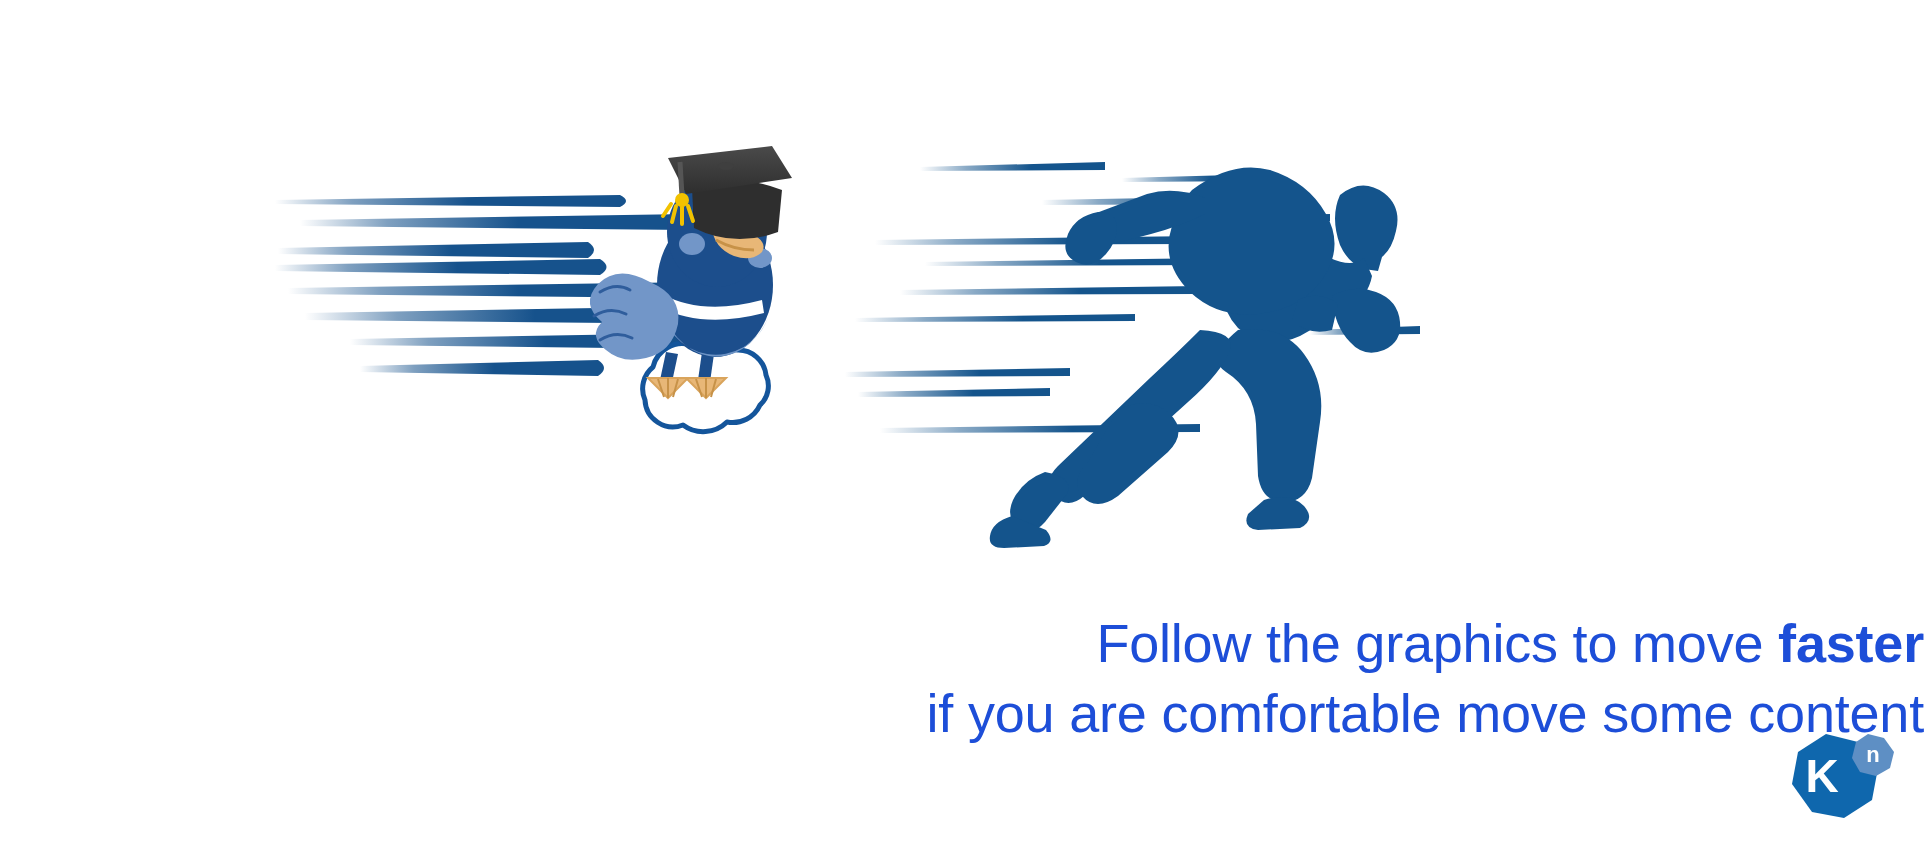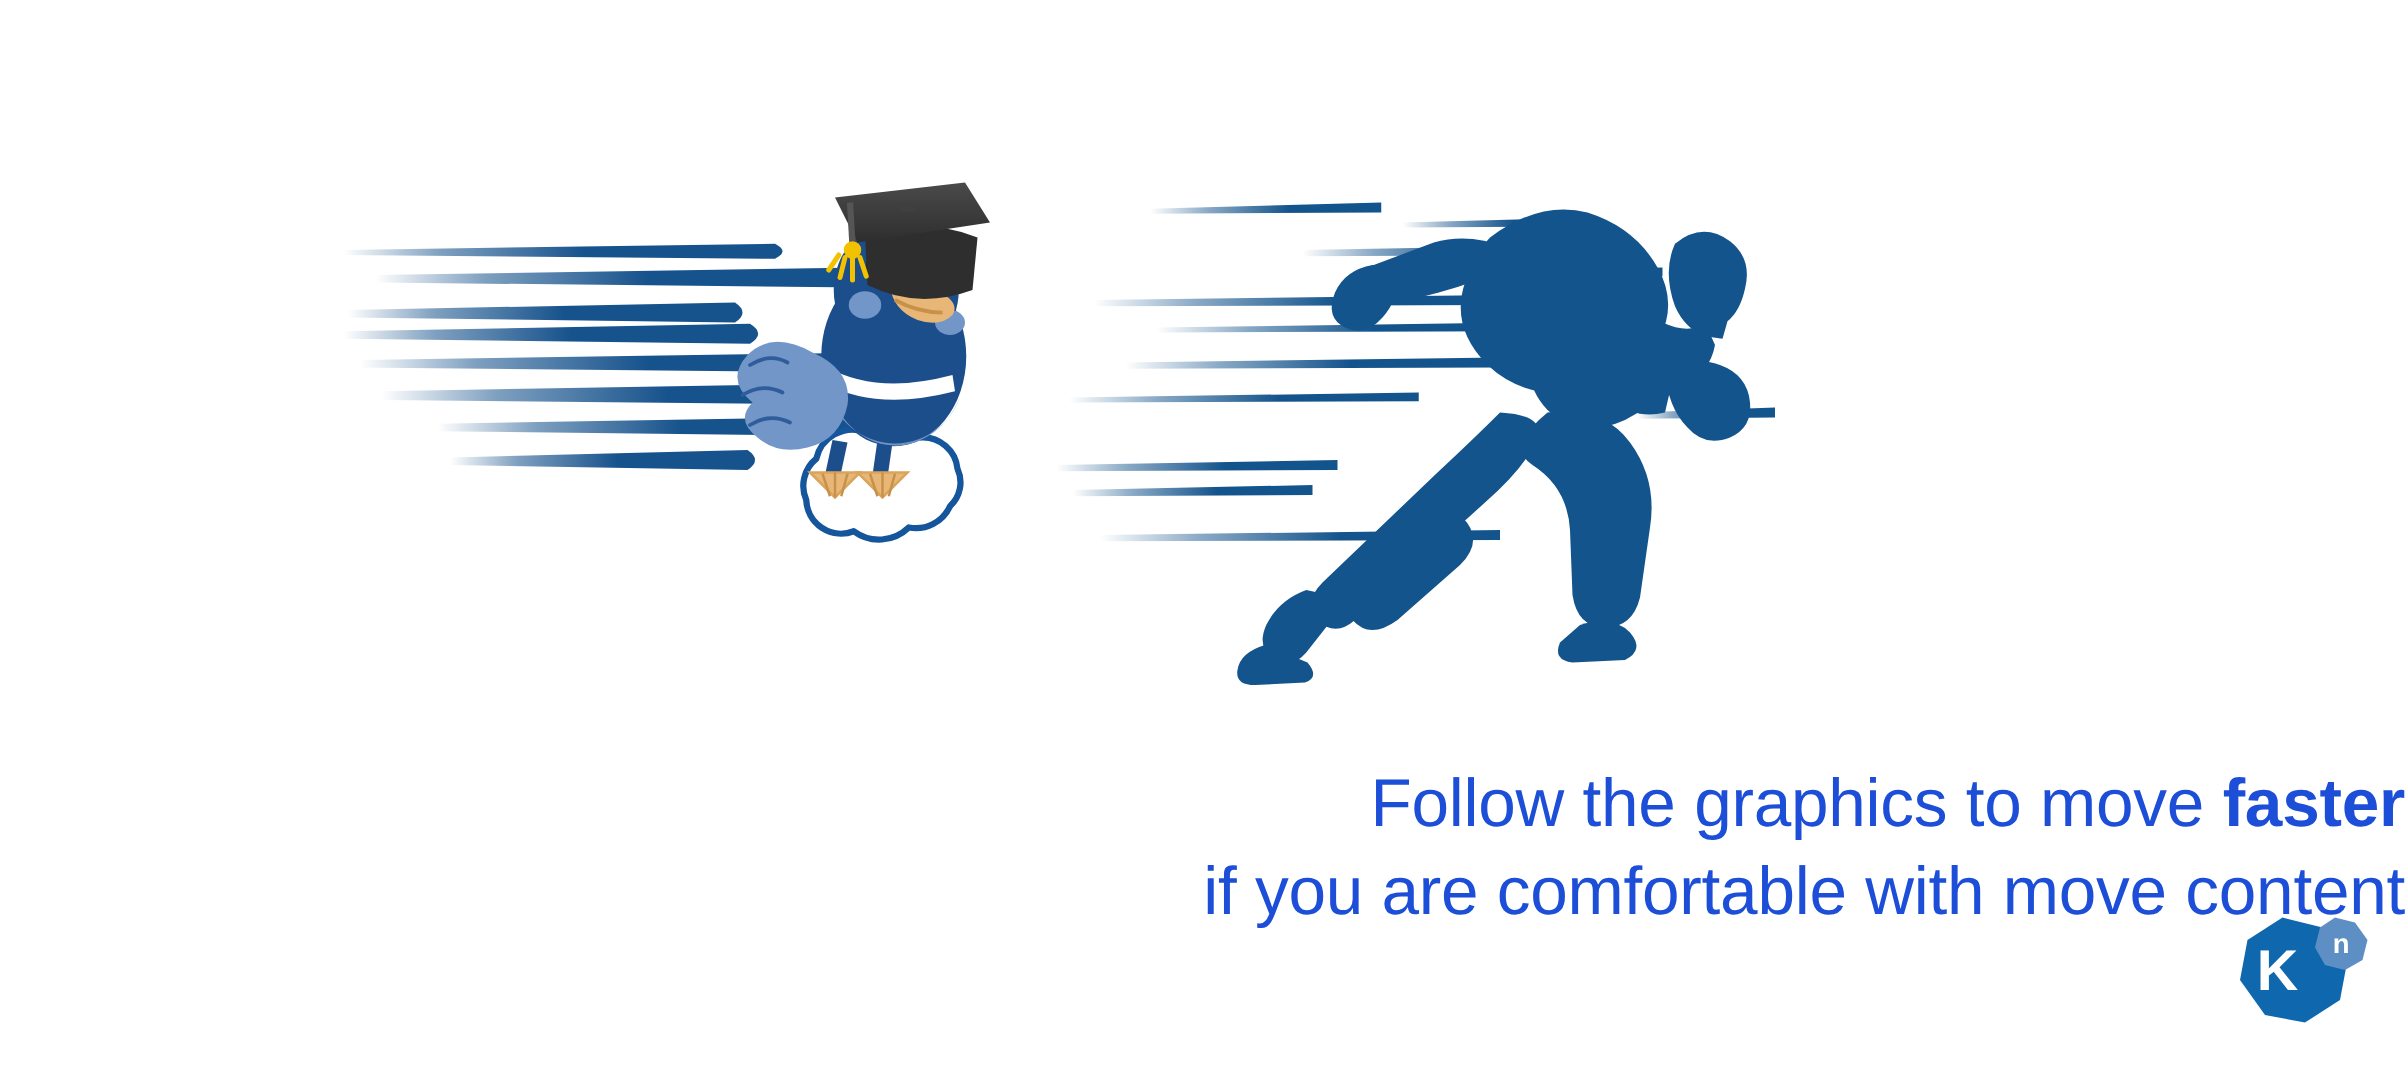--- a/index.html
+++ b/index.html
@@ -269,21 +269,21 @@
         <path d="M 1118 410 q 30 -16 52 4 q 18 18 -2 38 l -50 44 q -22 16 -36 0 q -12 -16 6 -34 Z"></path>
 
         <path d="M 1045 472 q -22 8 -32 28 q -8 18 6 28 q 14 8 26 -6 l 22 -28 q 8 -16 -22 -22 Z"></path>
         <path d="M 1012 516 q -20 6 -22 20 q -2 12 14 12 l 40 -2 q 12 -4 2 -16 Z"></path>
       </g>
     </svg>
   </div>
 
   <div id="caption">
     <span class="caption-line caption-line-1"><span>Follow the graphics to move </span><span class="caption-strong">faster</span></span>
-    <span class="caption-line caption-line-2">if you are comfortable with move content</span>
+    <span class="caption-line caption-line-2">if you are comfortable move some content</span>
   </div>
 
   <div id="logo">
     <svg viewBox="0 0 118 108" xmlns="http://www.w3.org/2000/svg">
 
       <polygon points="44,6 76,14 96,40 90,72 62,90 30,84 10,56 16,24" fill="#0f67ad"></polygon>
 
       <polygon points="86,6 102,10 112,24 108,40 94,48 78,44 70,30 74,14" fill="#5e8fc4"></polygon>
 
       <text x="40" y="64" text-anchor="middle" font-family="Liberation Sans, sans-serif" font-size="46" font-weight="700" fill="#ffffff">K</text>

